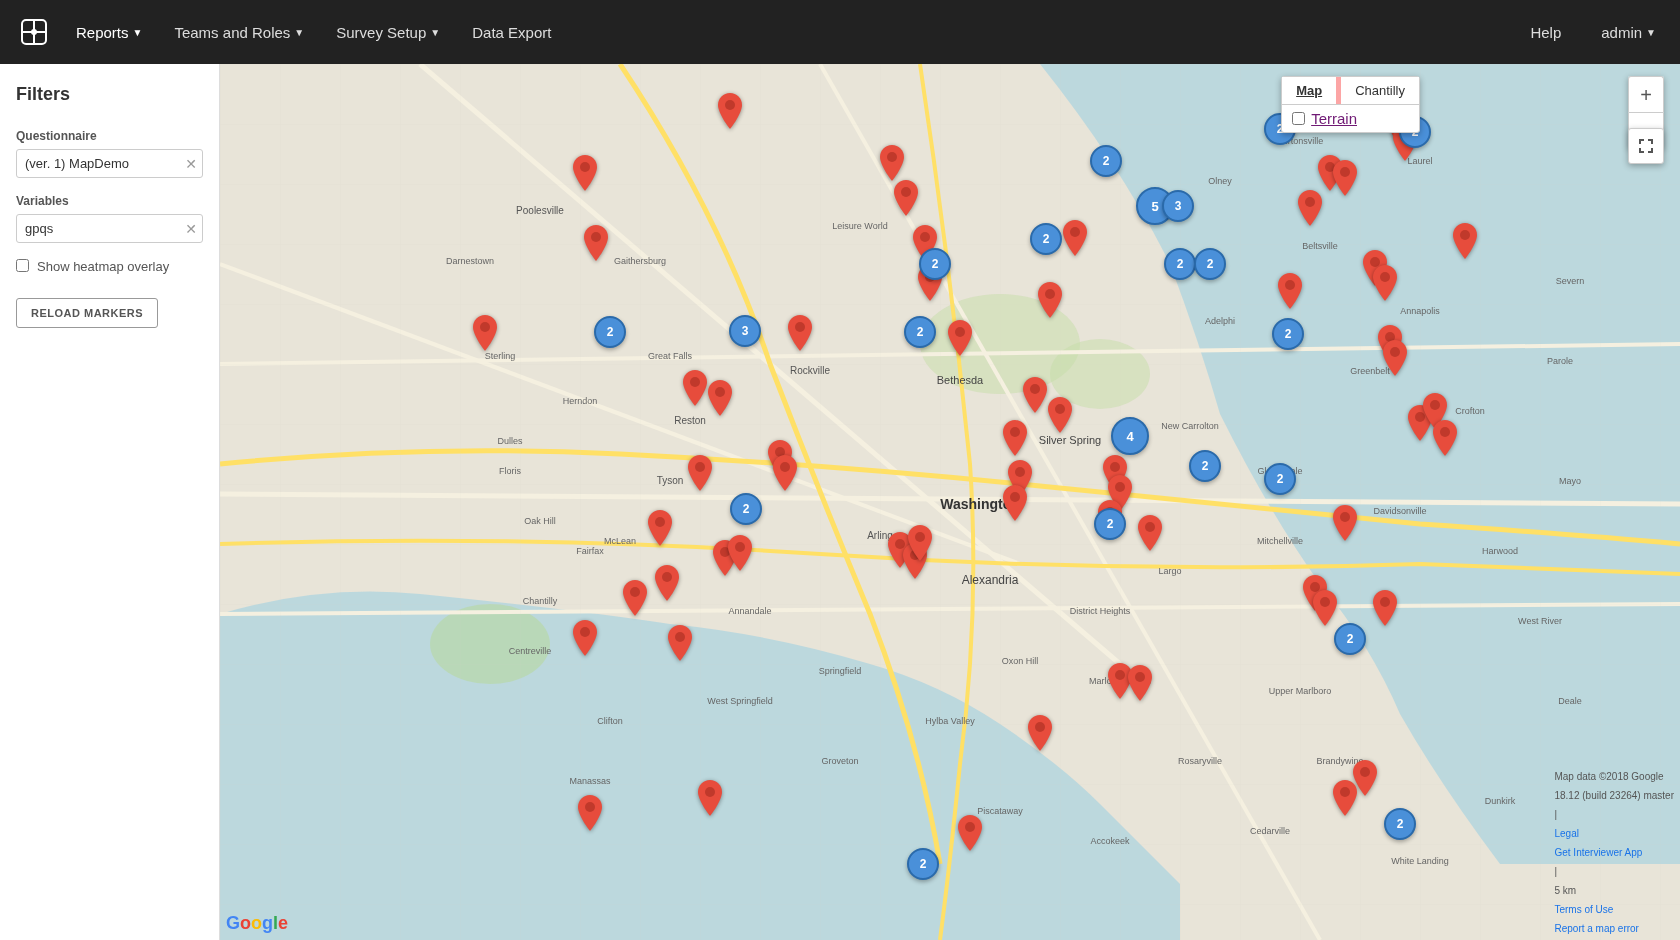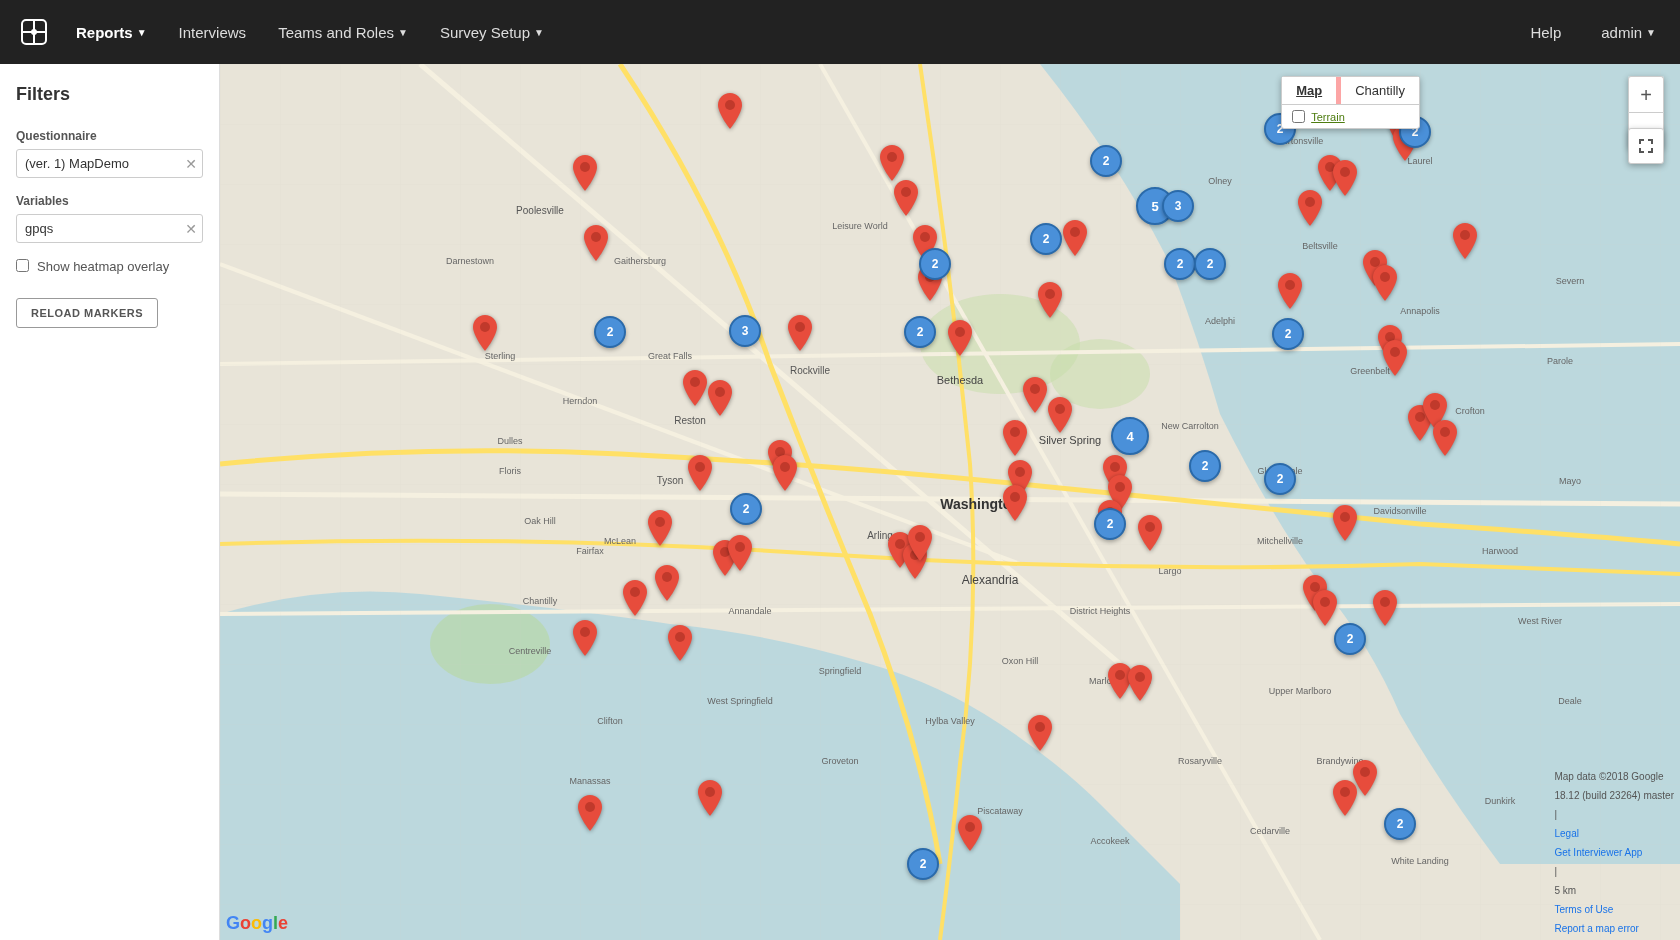--- a/index.html
+++ b/index.html
@@ -28,21 +28,21 @@
     .nav-item {
       padding: 0 16px;
       height: 64px;
       display: flex;
       align-items: center;
       cursor: pointer;
       color: #ddd;
       font-size: 15px;
       white-space: nowrap;
     }
-    .nav-item.active { color: #fff; font-weight: bold; justify-content: flex-end; }
+    .nav-item.active { color: #fff; font-weight: normal; justify-content: flex-end; }
     .nav-item .arrow { margin-left: 4px; font-size: 10px; }
     .navbar-right {
       margin-left: auto;
       display: flex;
       align-items: center;
       gap: 24px;
     }
     .navbar-right .nav-item { padding: 0 8px; }
 
     
@@ -170,21 +170,21 @@
     .terrain-row {
       border-top: 1px solid #ccc;
       padding: 5px 10px;
       display: flex;
       align-items: center;
       gap: 6px;
       font-size: 13px;
       cursor: pointer;
     }
     .terrain-row input { cursor: pointer; }
-    .terrain-label { color: #4d7c0f; text-decoration: underline; font-size: 11px; }
+    .terrain-label { color: #701a75; text-decoration: underline; font-size: 15px; }
 
     .zoom-control {
       position: absolute;
       top: 12px;
       right: 16px;
       display: flex;
       flex-direction: column;
       box-shadow: 0 2px 6px rgba(0,0,0,0.3);
       z-index: 10;
     }
@@ -313,29 +313,29 @@
       <line x1="14" y1="2" x2="14" y2="26" stroke="#fff" stroke-width="2"></line>
       <line x1="2" y1="14" x2="26" y2="14" stroke="#fff" stroke-width="2"></line>
       <circle cx="14" cy="14" r="3" fill="#fff"></circle>
     </svg>
   </div>
   <div class="nav-item active">
     <span>Reports</span>
     <span class="arrow">▼</span>
   </div>
   <div class="nav-item">
-    <span>Interviews</span>
-  </div>
-  <div class="nav-item">
     <span>Teams and Roles</span>
     <span class="arrow">▼</span>
   </div>
   <div class="nav-item">
     <span>Survey Setup</span>
     <span class="arrow">▼</span>
+  </div>
+  <div class="nav-item">
+    <span>Data Export</span>
   </div>
   <div class="navbar-right">
     <div class="nav-item">
       <span>Help</span>
     </div>
     <div class="nav-item">
       <span>admin</span>
       <span class="arrow">▼</span>
     </div>
   </div>

